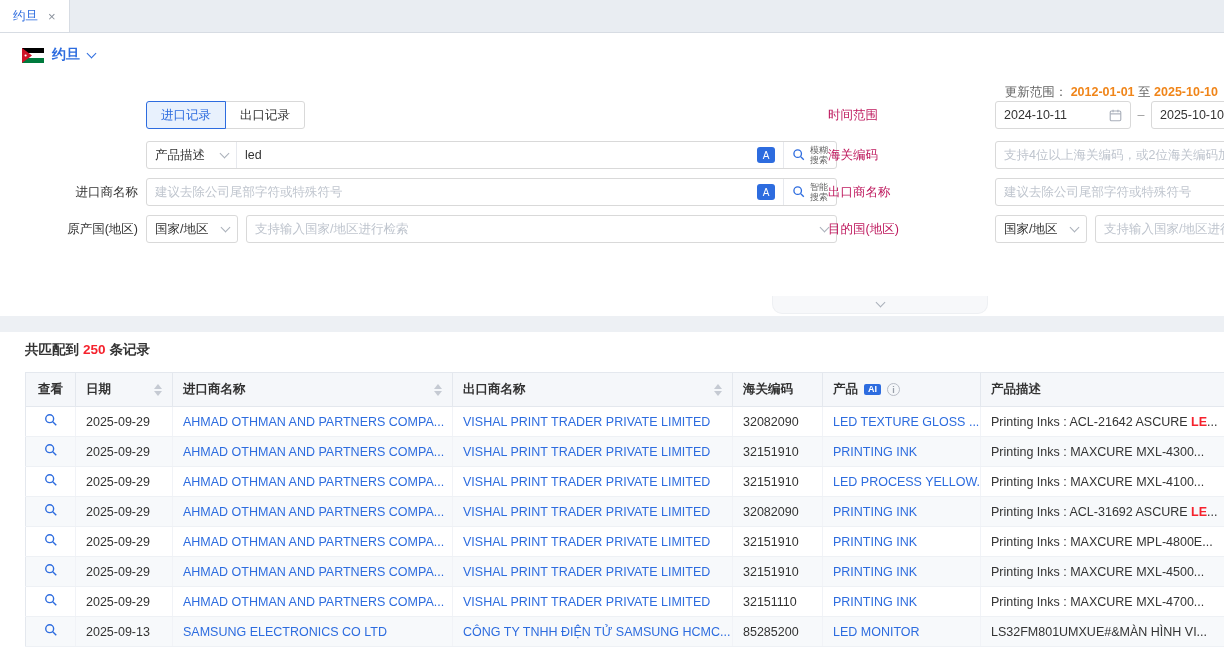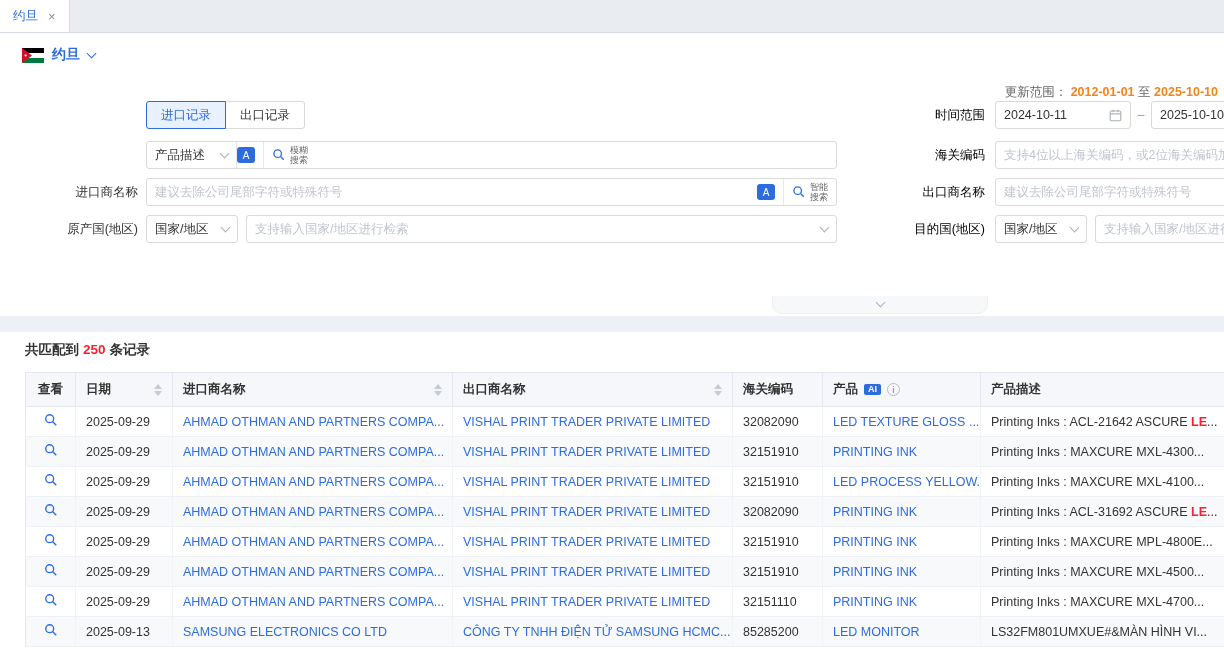--- a/index.html
+++ b/index.html
@@ -21,21 +21,21 @@
   .chev { display:inline-block; width:7px; height:7px;
     border-right:1.5px solid currentColor; border-bottom:1.5px solid currentColor;
     transform:rotate(45deg); margin-top:-4px; }
   .chev-blue { color:#2d6cdf; }
   .chev-gray { color:#aab0ba; }
   
   .update { position:absolute; top:84px; right:6px; color:#666; font-size:12.5px; white-space:nowrap; }
   .update .orange { color:#f08519; font-weight:bold; }
   
   .lbl { position:absolute; left:8px; width:130px; text-align:right; line-height:28px; color:#333; white-space:nowrap; }
-  .lblR { position:absolute; left:875px; width:110px; text-align:right; line-height:28px; color:#000000; white-space:nowrap; }
+  .lblR { position:absolute; left:828px; width:110px; line-height:28px; color:#be185d; white-space:nowrap; }
   .seg { position:absolute; left:146px; top:101px; display:flex; }
   .seg-btn { height:28px; line-height:26px; padding:0 14px; border:1px solid #d9d9d9;
     background:#fff; color:#333; cursor:pointer; }
   .seg-btn:first-child { border-radius:3px 0 0 3px; }
   .seg-btn:last-child { border-radius:0 3px 3px 0; margin-left:-1px; }
   .seg-btn.active { background:#e8f1fd; border-color:#2d6cdf; color:#2d6cdf; z-index:1; position:relative; }
   .box { border:1px solid #d9d9d9; border-radius:3px; height:28px; background:#fff;
     display:flex; align-items:center; position:absolute; }
   .datebox { padding:0 8px; justify-content:space-between; width:136px; }
   .datesep { position:absolute; color:#999; line-height:28px; text-align:center; }
@@ -137,20 +137,21 @@
   <div class="datesep" style="left:1133px; top:101px; width:16px">–</div>
   <div class="box datebox" style="left:1151px; top:101px">
     <span>2025-10-10</span>
   </div>
 
   <div class="compound" style="top:141px">
     <div class="c-select">
       <span>产品描述</span>
       <span class="chev chev-gray"></span>
     </div>
+    <input class="c-input" value="led" style="">
     <svg width="18" height="16" viewBox="0 0 18 16" style="margin-right:8px">
       <rect width="18" height="16" rx="3" fill="#2d6cdf"></rect>
       <text x="9" y="12" text-anchor="middle" font-size="10" fill="#fff" font-family="sans-serif">A</text>
     </svg>
     <div class="c-mode">
       <svg width="14" height="14" viewBox="0 0 16 16">
         <circle cx="6.5" cy="6.5" r="4.3" fill="none" stroke="#2d6cdf" stroke-width="1.5"></circle>
         <line x1="10" y1="10" x2="13.5" y2="13.5" stroke="#2d6cdf" stroke-width="1.5"></line>
       </svg>
       <span class="mode-txt">

